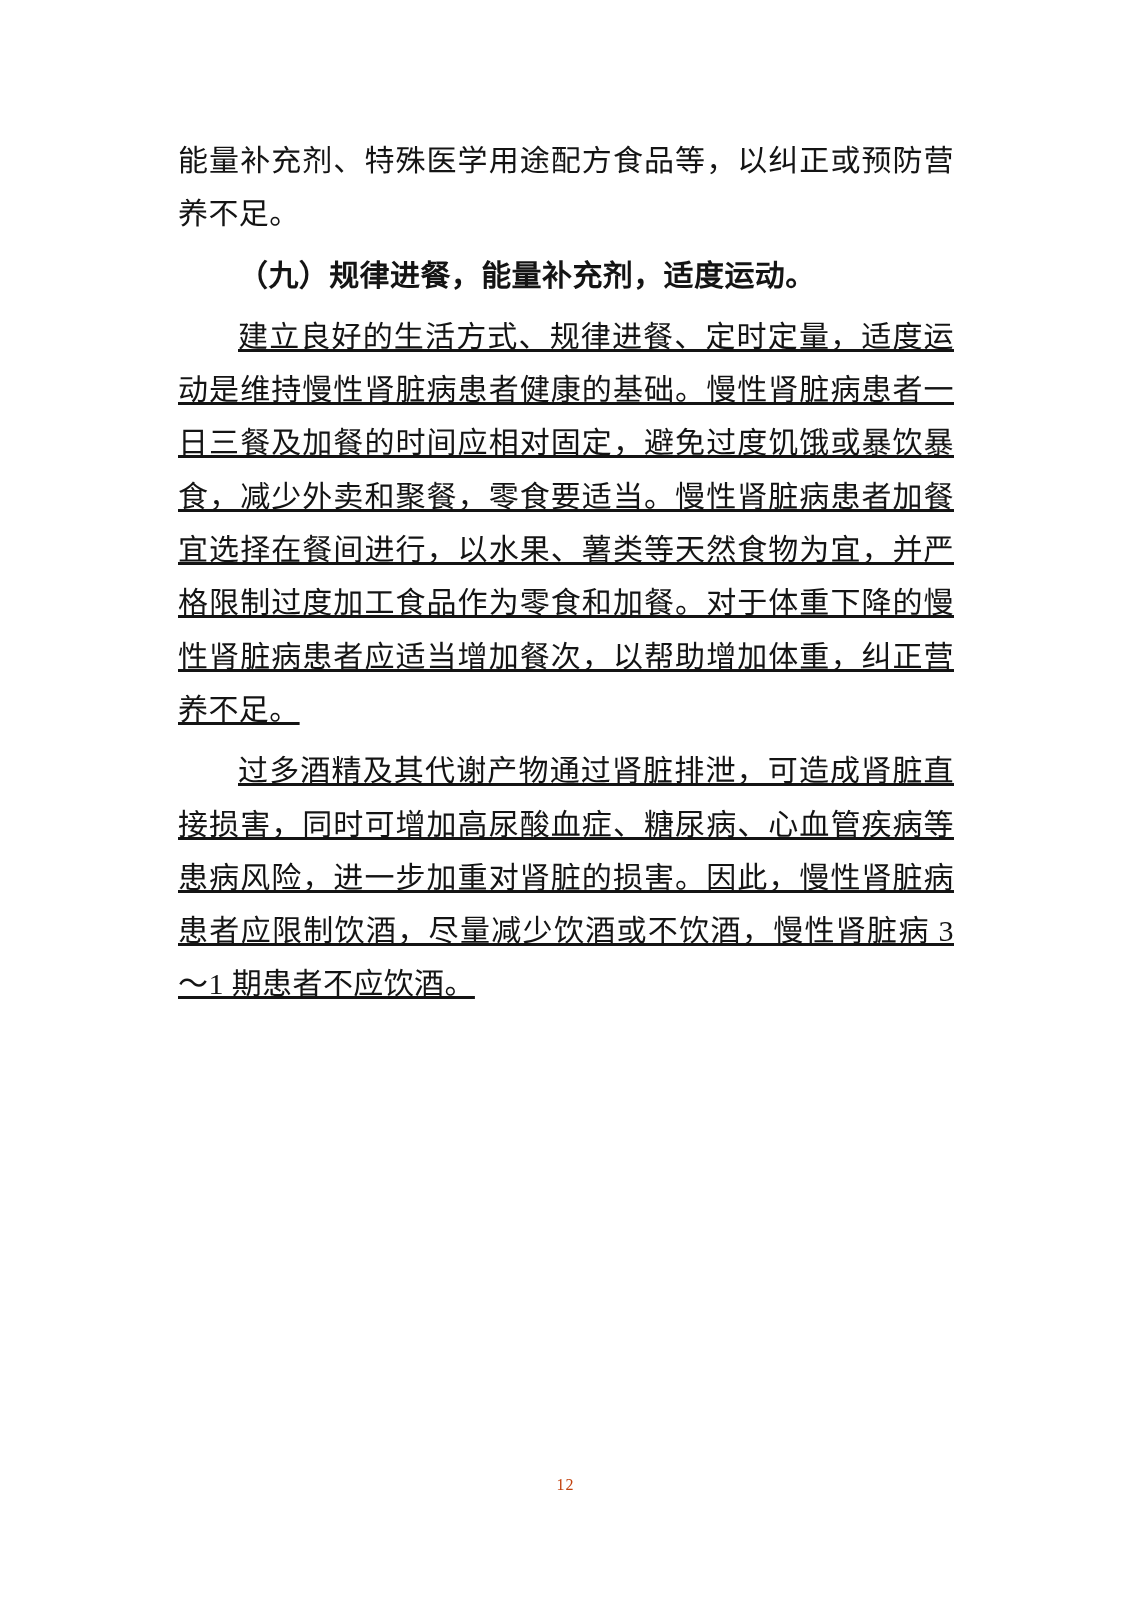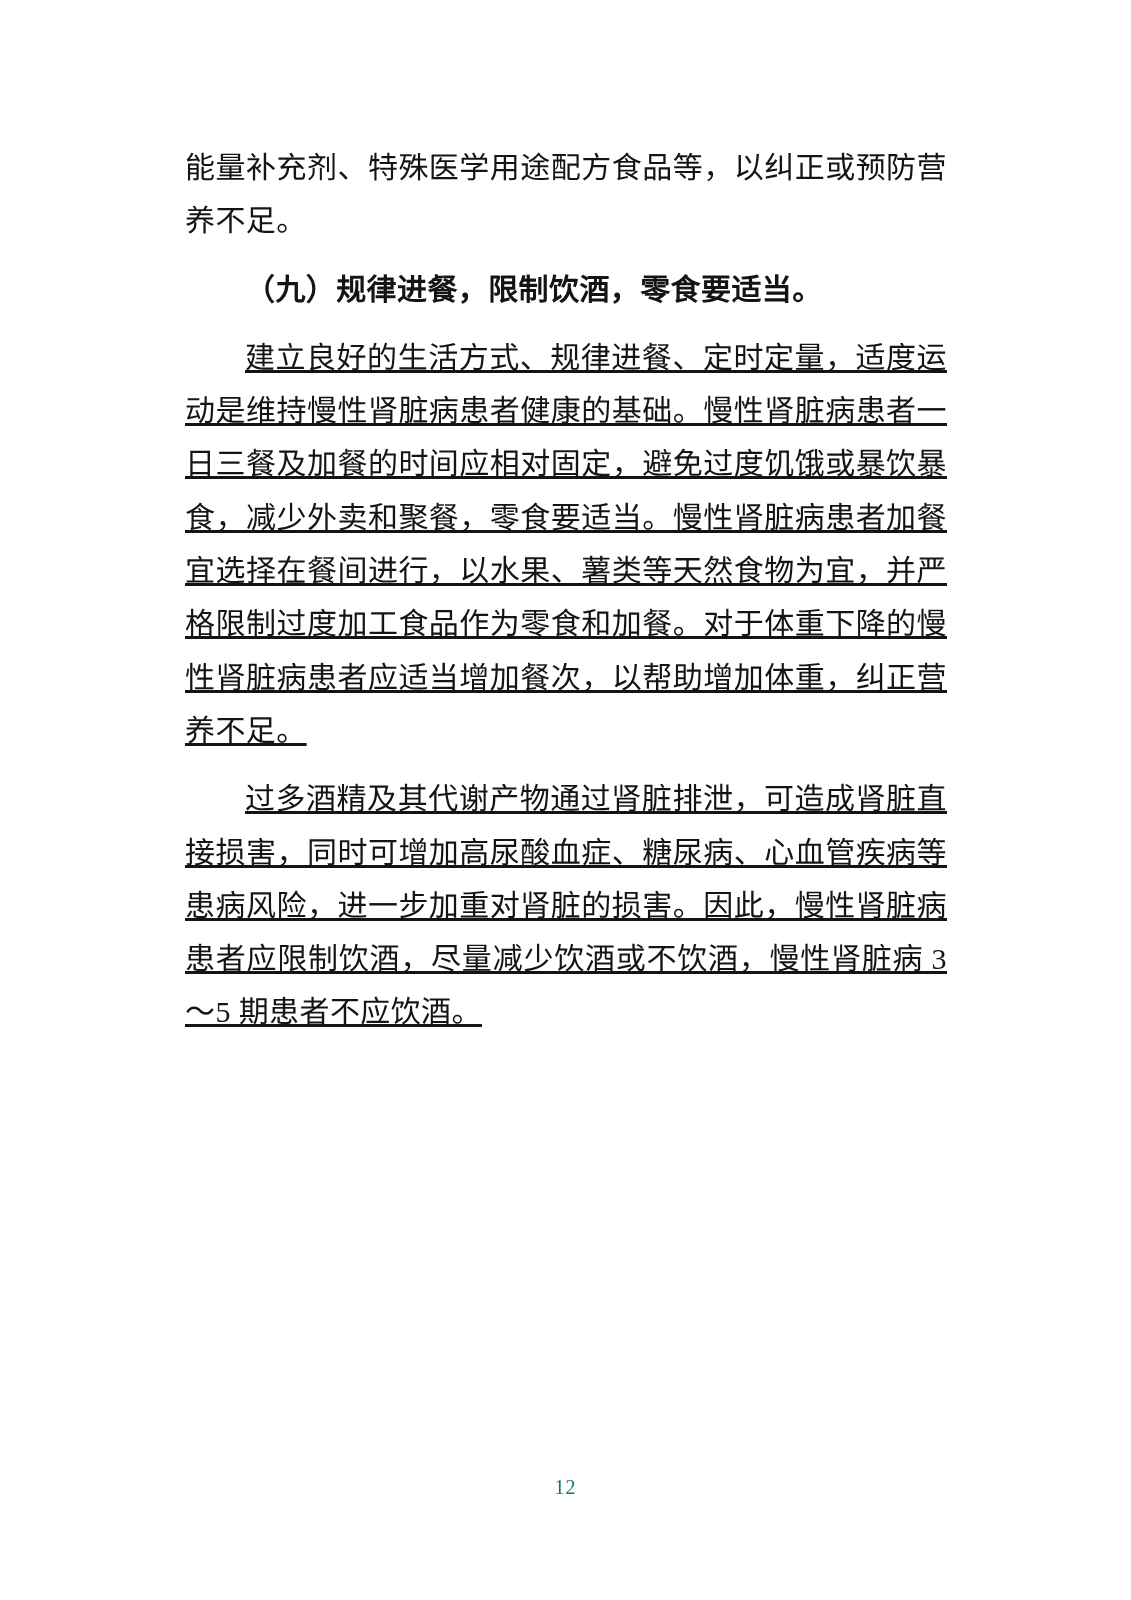--- a/index.html
+++ b/index.html
@@ -21,21 +21,21 @@
     height: 1600px;
     background: #ffffff;
   }
   .content {
     position: absolute;
     left: 170px;
     top: 126px;
     width: 792px;
   }
   .content p {
-    margin: 15px;
+    margin: 8px;
     padding: 0;
     font-size: 30px;
     line-height: 53.3px;
     letter-spacing: 0.4px;
     text-align: justify;
     text-justify: inter-ideograph;
     word-break: break-all;
     color: #141414;
   }
   .content p.indent {
@@ -47,32 +47,32 @@
     text-indent: 2em;
   }
   .footer {
     position: absolute;
     left: 0;
     top: 1476px;
     width: 1131px;
     text-align: center;
   }
   .page-number {
-    font-size: 20px;
-    color: #0f766e;
+    font-size: 16px;
+    color: #c2410c;
     letter-spacing: 1px;
     font-family: Liberation Serif, serif;
   }
 </style>
 </head>
 <body>
 
 <div class="page">
   <main class="content" id="content">
       <p class="">能量补充剂、特殊医学用途配方食品等，以纠正或预防营养不足。</p>
-      <p class="heading">（九）规律进餐，限制饮酒，零食要适当。</p>
+      <p class="heading">（九）规律进餐，能量补充剂，适度运动。</p>
       <p class="indent">建立良好的生活方式、规律进餐、定时定量，适度运动是维持慢性肾脏病患者健康的基础。慢性肾脏病患者一日三餐及加餐的时间应相对固定，避免过度饥饿或暴饮暴食，减少外卖和聚餐，零食要适当。慢性肾脏病患者加餐宜选择在餐间进行，以水果、薯类等天然食物为宜，并严格限制过度加工食品作为零食和加餐。对于体重下降的慢性肾脏病患者应适当增加餐次，以帮助增加体重，纠正营养不足。</p>
-      <p class="indent">过多酒精及其代谢产物通过肾脏排泄，可造成肾脏直接损害，同时可增加高尿酸血症、糖尿病、心血管疾病等患病风险，进一步加重对肾脏的损害。因此，慢性肾脏病患者应限制饮酒，尽量减少饮酒或不饮酒，慢性肾脏病 3～5 期患者不应饮酒。</p>
+      <p class="indent">过多酒精及其代谢产物通过肾脏排泄，可造成肾脏直接损害，同时可增加高尿酸血症、糖尿病、心血管疾病等患病风险，进一步加重对肾脏的损害。因此，慢性肾脏病患者应限制饮酒，尽量减少饮酒或不饮酒，慢性肾脏病 3～1 期患者不应饮酒。</p>
     </main>
   <footer class="footer">
     <span class="page-number">12</span>
   </footer>
 </div>
 
 </body></html>

